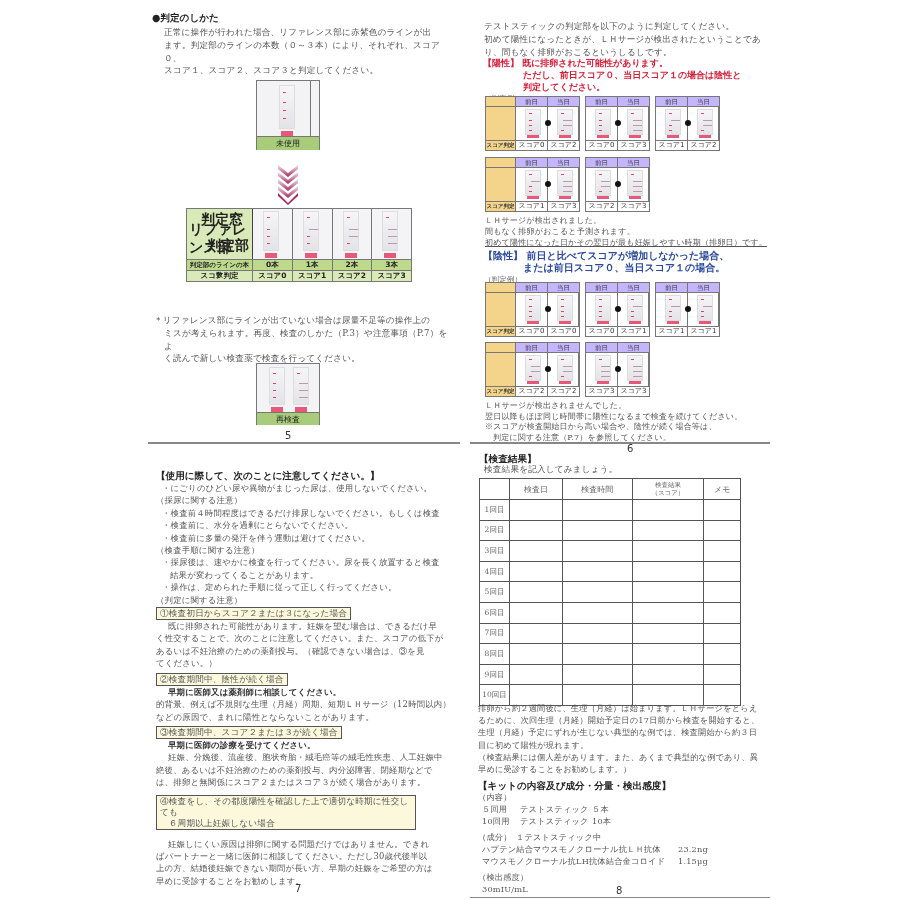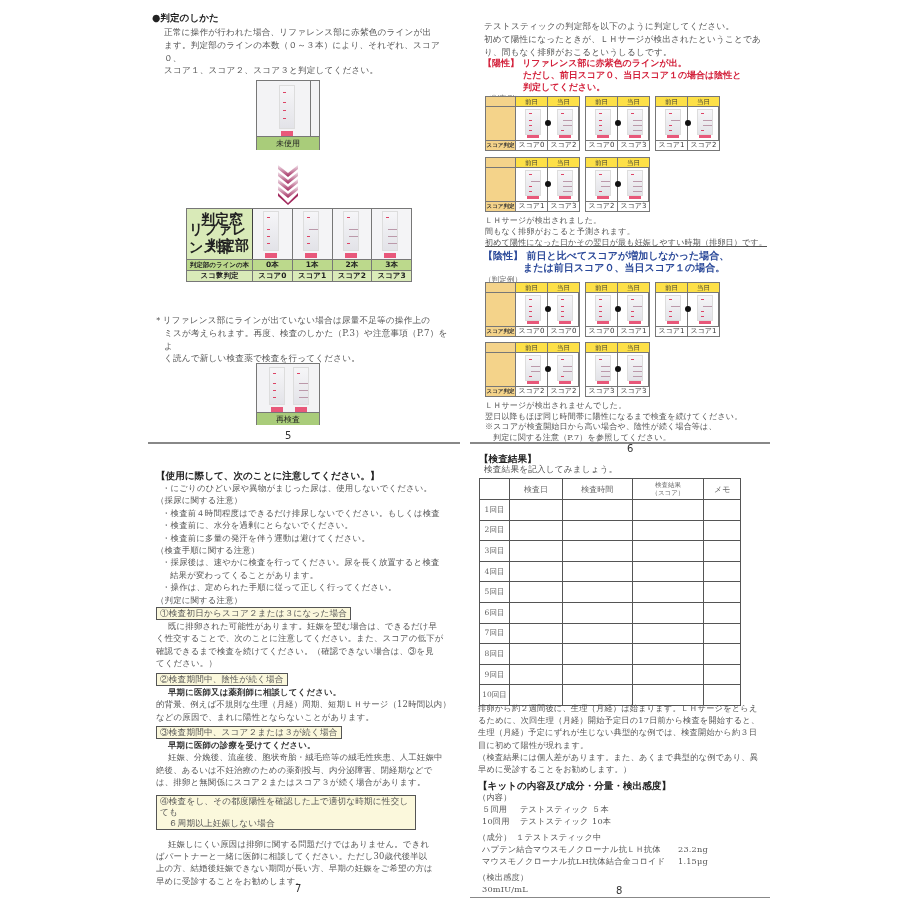--- a/index.html
+++ b/index.html
@@ -31,21 +31,21 @@
 .tbl5 .row{display:flex;height:11px;border-top:1px solid #777;background:#bcd98c;font-size:7.5px;font-weight:bold;color:#222;font-family:"DejaVu Sans","Liberation Sans",sans-serif;line-height:10px}
 .tbl5 .row .lab{width:66px;border-right:1px solid #777;text-align:center;font-size:6.5px}
 .tbl5 .row .v{flex:1;border-right:1px solid #777;text-align:center}
 .tbl5 .row .v:last-child{border-right:none}
 .retest{position:absolute;left:108px;top:363px;width:64px;height:62px;border:1px solid #777}
 .retest .img{height:48px;background:#f3f3f5;position:relative}
 .retest .cap{height:13px;background:#a9cc7a;border-top:1px solid #777;font-size:8px;text-align:center;color:#222;line-height:13px}
 
 .ex{position:absolute;border:1px solid #777;background:#fff}
 .ex .hdrrow{display:flex;height:10px;font-size:6.5px;color:#333;font-family:"DejaVu Sans","Liberation Sans",sans-serif;line-height:10px}
-.ex .hdrrow span{flex:1;text-align:center;background:#fde047;border-right:1px solid #777;border-bottom:1px solid #777}
+.ex .hdrrow span{flex:1;text-align:center;background:#c4b5fd;border-right:1px solid #777;border-bottom:1px solid #777}
 .ex .hdrrow span:last-child{border-right:none}
 .ex .hdrrow span.side{flex:0 0 30px;background:#f4d38a}
 .ex .body{display:flex;height:33px;position:relative}
 .ex .body .side{flex:0 0 30px;background:#f4d38a;border-right:1px solid #777}
 .ex .body .c{flex:1;border-right:1px solid #777;position:relative;background:#fff}
 .ex .body .c:last-child{border-right:none}
 .ex .dot{position:absolute;width:6px;height:6px;background:#111;border-radius:50%;top:13px}
 .ex .scrow{display:flex;height:10px;border-top:1px solid #777;font-size:7px;color:#333;font-family:"DejaVu Sans","Liberation Sans",sans-serif;line-height:9px}
 .ex .scrow span{flex:1;text-align:center;border-right:1px solid #777}
 .ex .scrow span:last-child{border-right:none}
@@ -190,21 +190,21 @@
   <div class="pgnum" style="left:137px;top:430px">5</div>
 </div>
 
 <div id="p6" class="quad">
   <div class="txt" style="position:absolute;left:14px;top:8px;width:285px">
     <div>テストスティックの判定部を以下のように判定してください。</div>
     <div>初めて陽性になったときが、ＬＨサージが検出されたということであ</div>
     <div>り、間もなく排卵がおこるというしるしです。</div>
   </div>
   <div style="position:absolute;left:13px;top:45px">
-    <div class="red"><span>【陽性】</span>&nbsp;<span>リファレンス部に赤紫色のラインが出。</span></div>
+    <div class="red"><span>【陽性】</span>&nbsp;<span>既に排卵された可能性があります。</span></div>
     <div class="red" style="padding-left:40px">ただし、前日スコア０、当日スコア１の場合は陰性と</div>
     <div class="red" style="padding-left:40px">判定してください。</div>
   </div>
   <div class="small" style="position:absolute;left:14px;top:82px">（判定例）</div>
 
   <div id="pos-examples">
       <div class="ex" style="left: 15px; top: 84px; width: 95px;">
         <div class="hdrrow">
           <span class="side"></span>
           <span>前日</span>
@@ -565,21 +565,21 @@
     <div>（検査手順に関する注意）</div>
     <div style="padding-left:6px">・採尿後は、速やかに検査を行ってください。尿を長く放置すると検査</div>
     <div style="padding-left:14px">結果が変わってくることがあります。</div>
     <div style="padding-left:6px">・操作は、定められた手順に従って正しく行ってください。</div>
     <div>（判定に関する注意）</div>
 
     <div style="margin:1px 0">
       <span class="boxed">①検査初日からスコア２または３になった場合</span>
       <div style="padding-left:12px">既に排卵された可能性があります。妊娠を望む場合は、できるだけ早</div>
       <div>く性交することで、次のことに注意してください。また、スコアの低下が</div>
-      <div>確認できるまで検査を続けてください。（確認できない場合は、③を見</div>
+      <div>あるいは不妊治療のための薬剤投与。（確認できない場合は、③を見</div>
       <div>てください。）</div>
     </div>
     <div style="margin-top:3px">
       <span class="boxed">②検査期間中、陰性が続く場合</span>
       <div class="bold" style="padding-left:12px">早期に医師又は薬剤師に相談してください。</div>
       <div>的背景、例えば不規則な生理（月経）周期、短期ＬＨサージ（12時間以内）</div>
       <div>などの原因で、まれに陽性とならないことがあります。</div>
     </div>
     <div style="margin-top:3px">
       <span class="boxed">③検査期間中、スコア２または３が続く場合</span>

